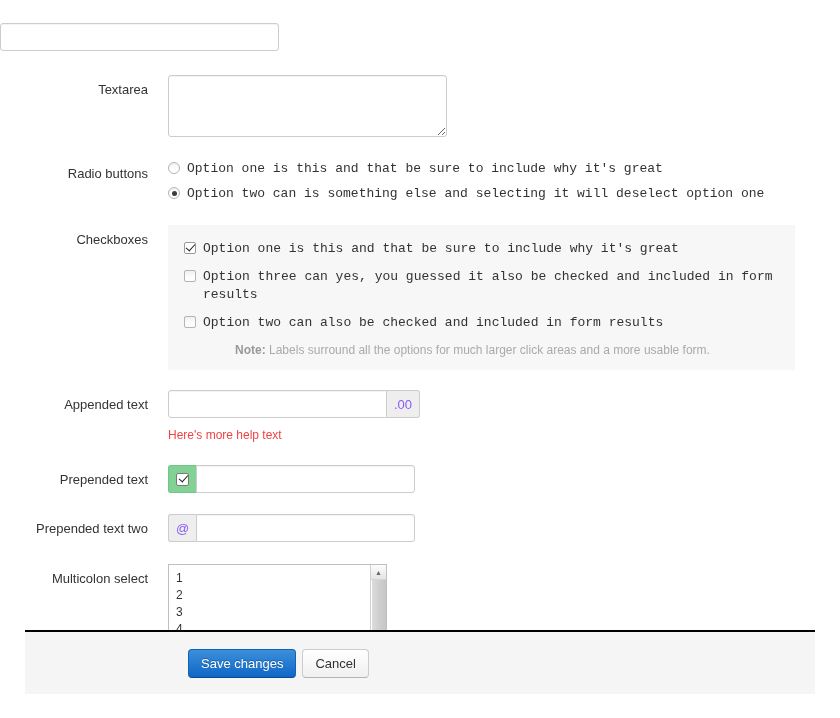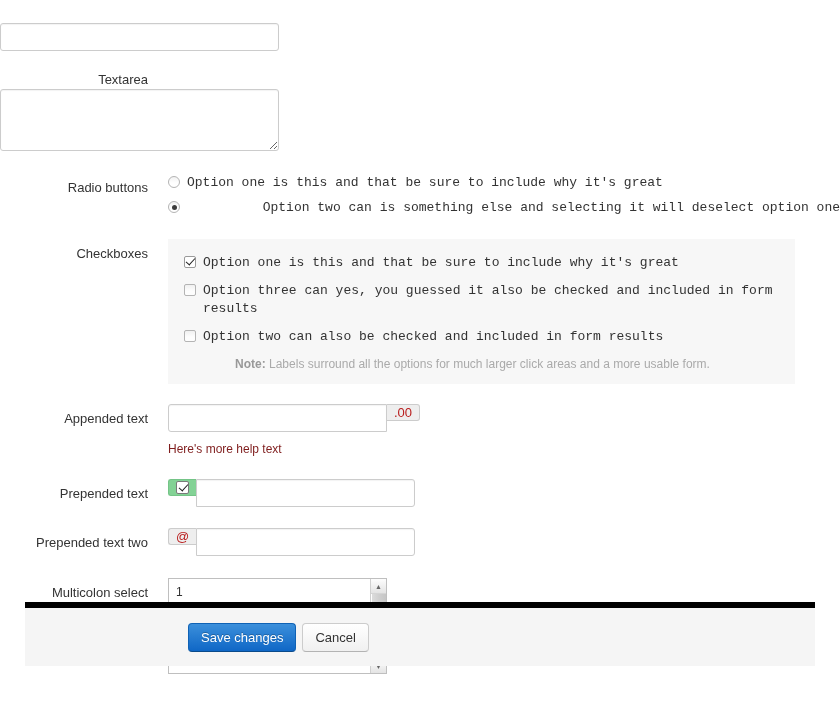--- a/index.html
+++ b/index.html
@@ -69,32 +69,32 @@
     font-size: 13px;
     color: #555555;
     padding: 4px 6px;
     outline: none;
     resize: both;
     box-shadow: inset 0 1px 1px rgba(0,0,0,0.05);
     display: block;
   }
 
   .row-text-input { margin-top: 11px; }
-  .row-textarea   { margin-top: 14px; flex-direction: column; }
+  .row-textarea   { margin-top: 24px; }
 
   
   .row-radios { margin-top: 22px; }
   .opt {
     display: flex;
     align-items: flex-start;
     line-height: 18px;
     margin-bottom: 6px;
     font-family: Liberation Mono, monospace;
   }
-  .opt:last-child { margin-bottom: 0; justify-content: space-between; }
+  .opt:last-child { margin-bottom: 0; }
   .opt .opt-text {
     font-size: 13px;
     color: #333333;
     padding-left: 7px;
     padding-top: 1px;
   }
 
   .radio {
     width: 12px;
     height: 12px;
@@ -170,25 +170,25 @@
   .row-appended  { margin-top: 20px; }
   .row-prepended { margin-top: 22px; }
   .row-prepended2{ margin-top: 21px; }
 
   .input-group {
     display: flex;
     align-items: stretch;
   }
   .addon {
     min-width: 28px;
-    height: 17px;
+    height: 28px;
     box-sizing: border-box;
     border: 1px solid #cccccc;
     background: #eeeeee;
-    color: #b91c1c;
+    color: #8b5cf6;
     font-size: 13px;
     display: flex;
     align-items: center;
     justify-content: center;
     padding: 0 7px;
   }
   .addon-left {
     border-right: none;
     border-radius: 3px 0 0 3px;
   }
@@ -232,21 +232,21 @@
     color: #555555;
     padding: 3px 6px;
     outline: none;
     box-shadow: inset 0 1px 1px rgba(0,0,0,0.05);
   }
   .grp-input.left-flat  { border-radius: 0 3px 3px 0; }
   .grp-input.right-flat { border-radius: 3px 0 0 3px; }
 
   .help-text {
     font-size: 12px;
-    color: #7f1d1d;
+    color: #ef4444;
     margin-top: 9px;
     line-height: 16px;
   }
 
   
   .row-select { margin-top: 22px; justify-content: flex-end; }
   .multiselect {
     width: 219px;
     height: 96px;
     box-sizing: border-box;
@@ -291,26 +291,26 @@
   .ms-thumb {
     flex: 1;
     background: linear-gradient(to right, #dcdcdc, #cfcfcf 50%, #c6c6c6);
     border-left: 1px solid #ffffff;
   }
 
   
   .footer {
     position: absolute;
     left: 25px;
-    top: 602px;
+    top: 630px;
     width: 790px;
     height: 64px;
     box-sizing: border-box;
     background: #f5f5f5;
-    border-top: 6px solid #000000;
+    border-top: 2px solid #000000;
     display: flex;
     align-items: center;
     padding-left: 163px;
   }
   .btn {
     font-family: "Liberation Sans", sans-serif;
     font-size: 13px;
     border-radius: 4px;
     padding: 0 12px;
     height: 29px;

